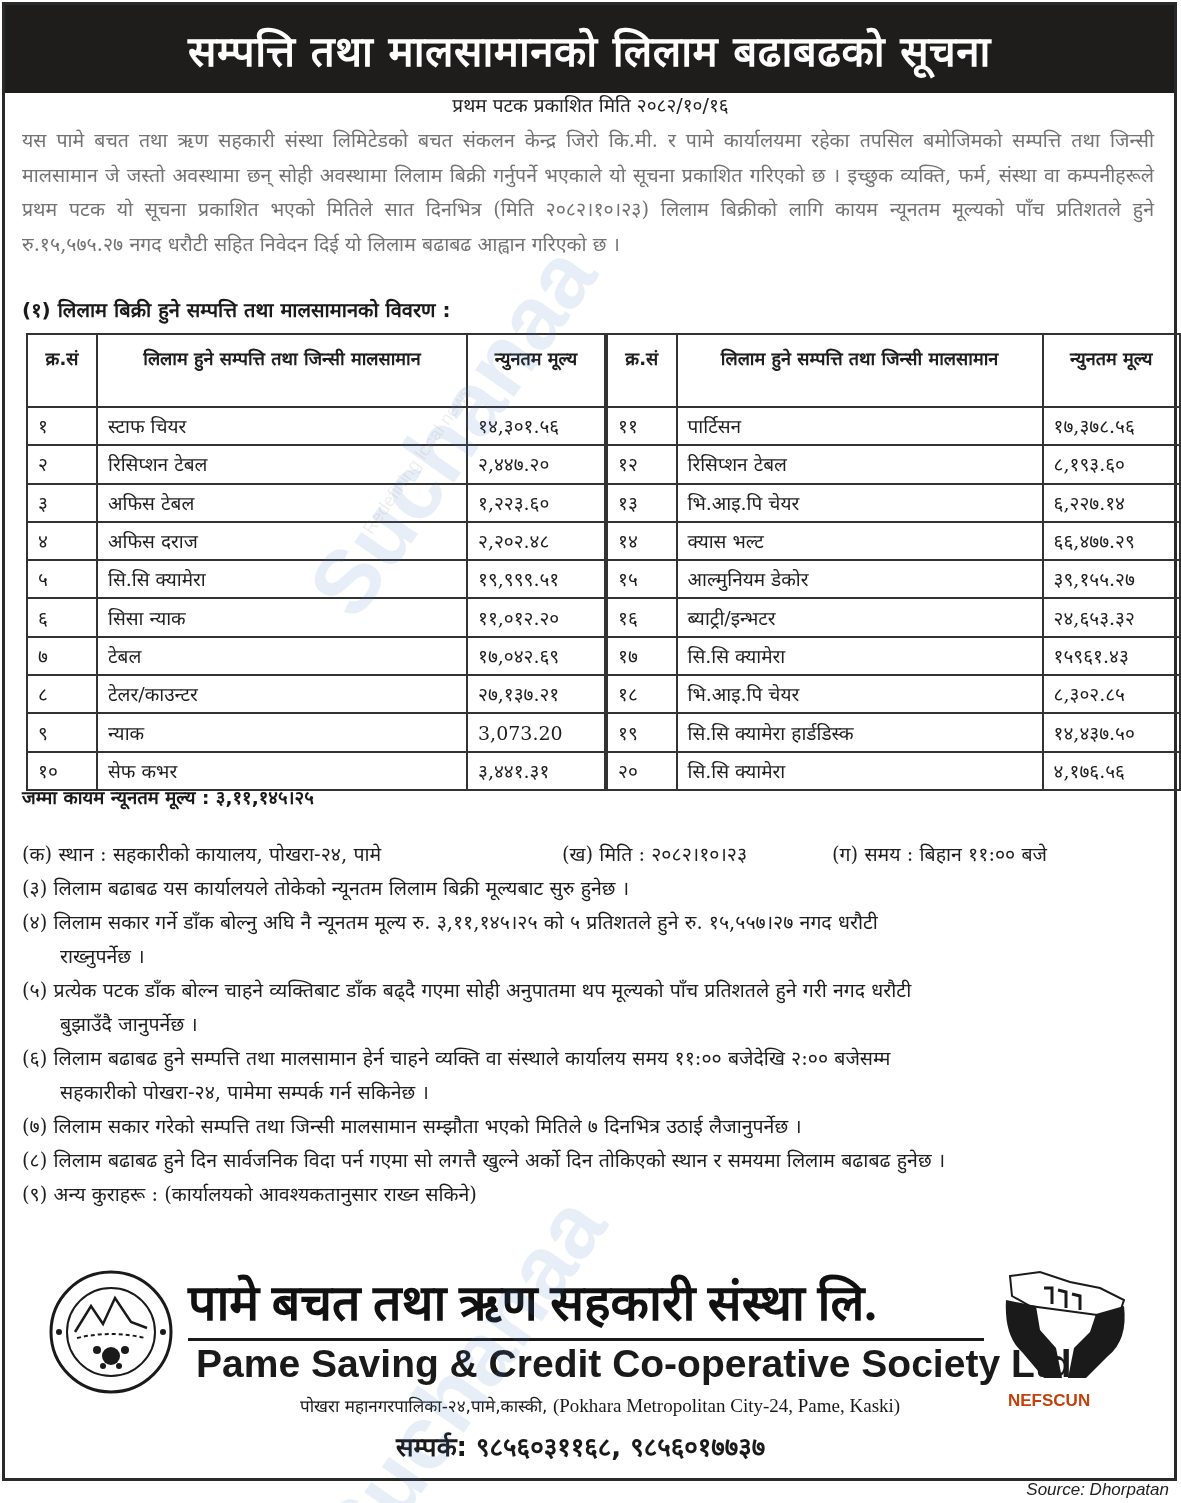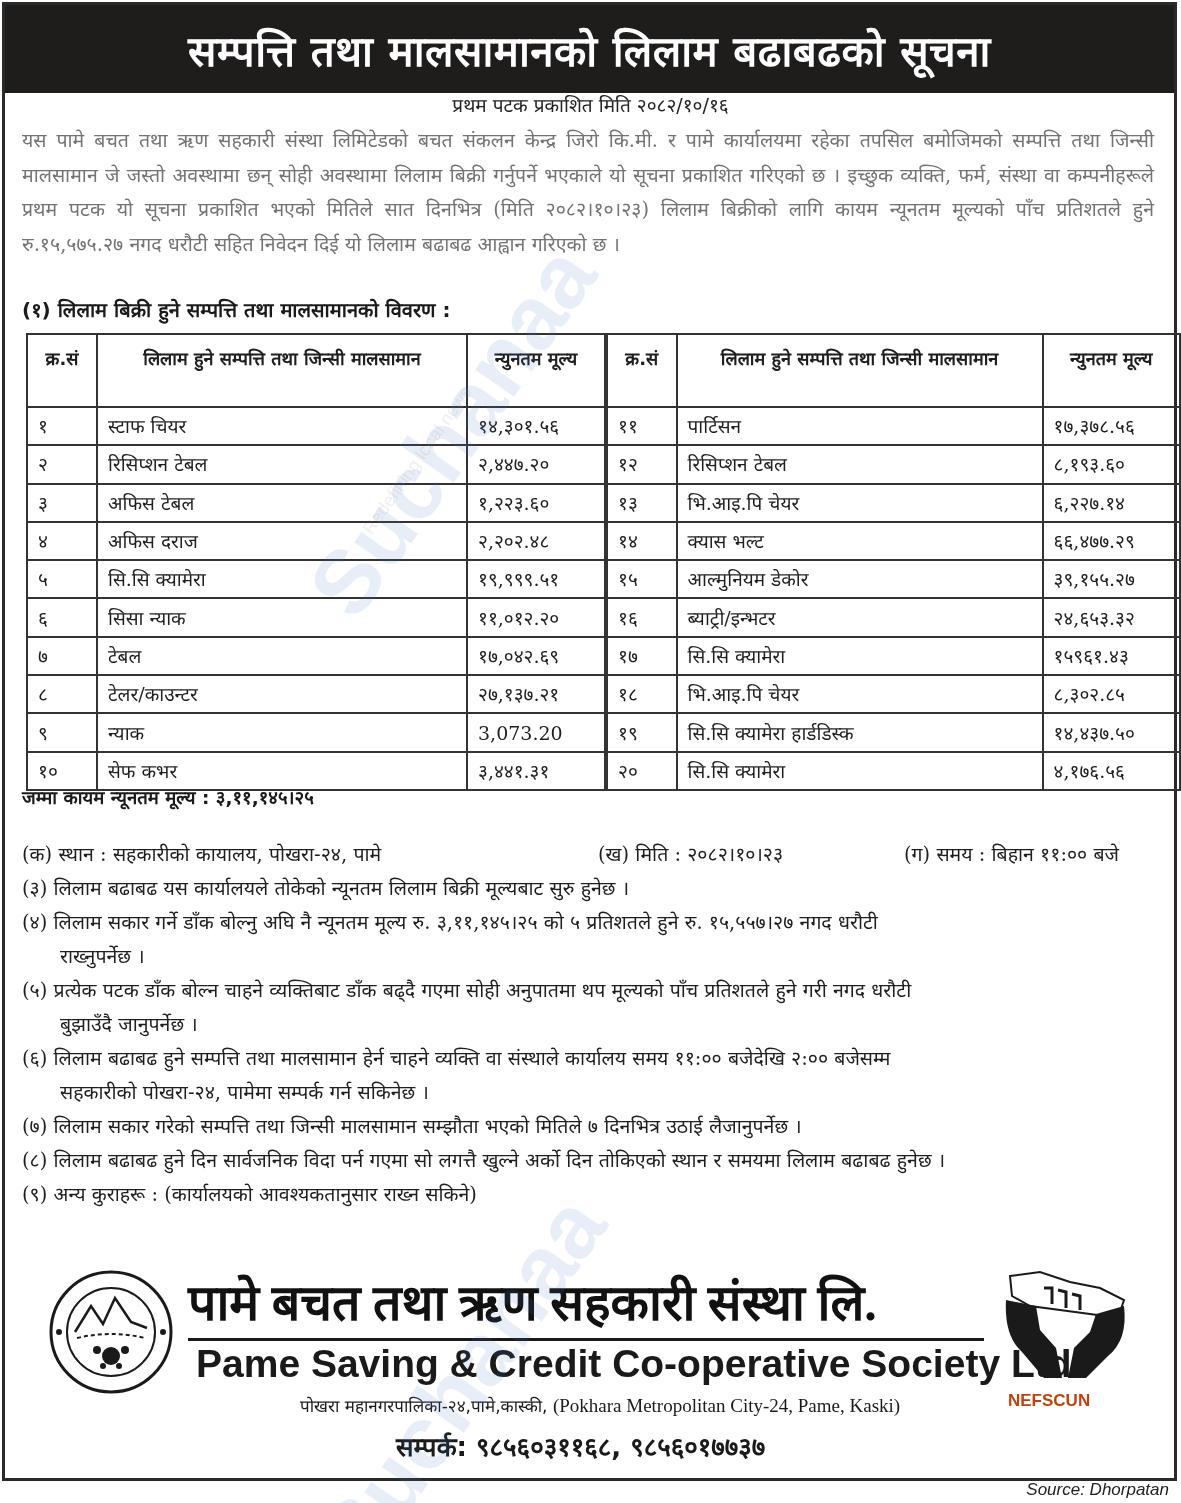--- a/index.html
+++ b/index.html
@@ -49,21 +49,21 @@
     position: absolute; left: 22px; top: 760px; font-size: 18.5px; font-weight: bold;
     font-family: "DejaVu Sans", sans-serif;
     margin-top: 24px;
   }
   .clauses {
     position: absolute; left: 22px; top: 838px; width: 1134px;
     font-size: 19.5px; line-height: 34px; font-family: "DejaVu Serif", serif; color: #1e1e1e;
   }
   .clause { text-align: justify; }
   .clause .cont { display: block; padding-left: 38px; }
-  .row-kha { display: flex; gap: 36px; }
+  .row-kha { display: flex; }
   .row-kha span { white-space: pre; }
   .k1 { width: 540px; }
   .k2 { width: 270px; }
   .logo-pame {
     position: absolute; left: 47px; top: 1268px; width: 128px; height: 128px;
   }
   .org-np {
     position: absolute; left: 188px; top: 1268px; width: 800px;
     font-family: Liberation Serif, serif; font-weight: bold; font-size: 50px; line-height: 70px;
     color: #111; letter-spacing: 0px;

